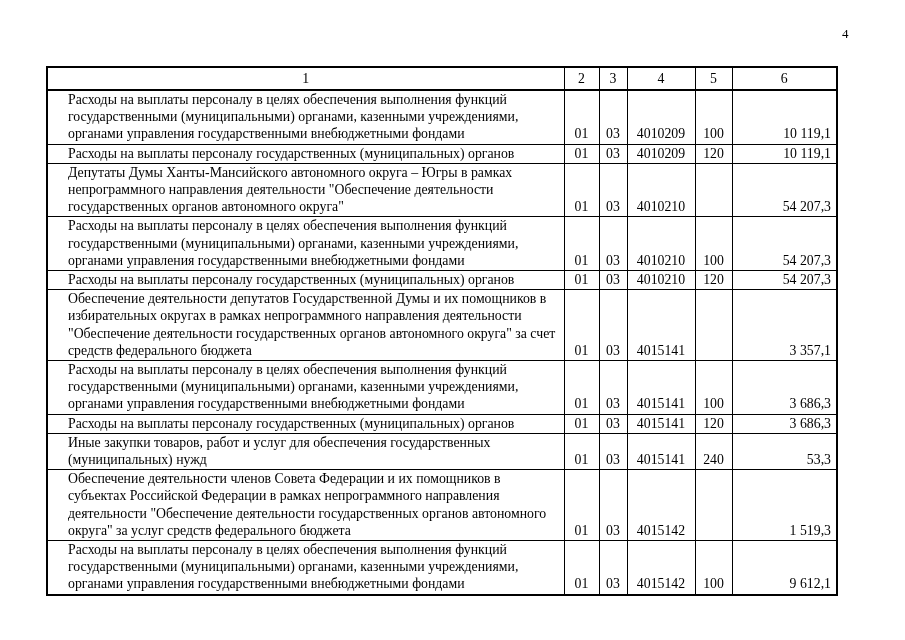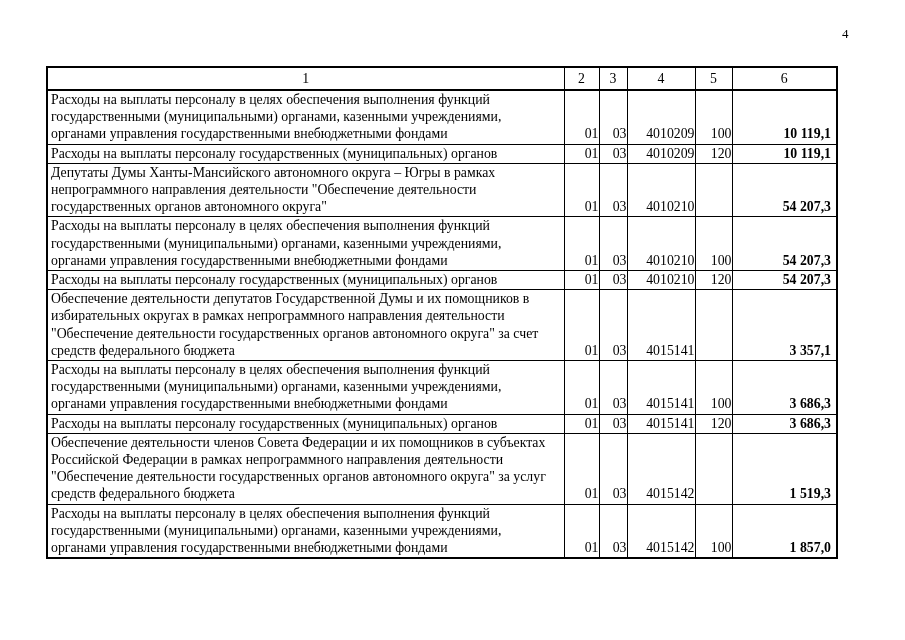--- a/index.html
+++ b/index.html
@@ -44,26 +44,26 @@
   }
   thead th {
     height: 21px;
     text-align: center;
     vertical-align: middle;
     border-bottom: 2px solid #000;
   }
   tbody td { vertical-align: bottom; padding-bottom: 1px; }
   td.name {
     text-align: left;
-    padding-left: 3px;
+    padding-left: 20px;
     padding-right: 4px;
     vertical-align: bottom;
   }
-  td.code { text-align: right; }
-  td.sum  { text-align: right; padding-right: 5px; font-weight: bold; }
+  td.code { text-align: center; }
+  td.sum  { text-align: right; padding-right: 5px; }
 </style>
 </head>
 <body>
 
 <div class="page-number">4</div>
 
 <table class="budget-table">
   <colgroup>
     <col class="c1">
       <col class="c2">
@@ -141,29 +141,37 @@
       </tr>
       <tr>
         <td class="name">Расходы на выплаты персоналу государственных (муниципальных) органов</td>
         <td class="code">01</td>
         <td class="code">03</td>
         <td class="code">4015141</td>
         <td class="code">120</td>
         <td class="sum">3 686,3</td>
       </tr>
       <tr>
+        <td class="name">Иные закупки товаров, работ и услуг для обеспечения государственных (муниципальных) нужд</td>
+        <td class="code">01</td>
+        <td class="code">03</td>
+        <td class="code">4015141</td>
+        <td class="code">240</td>
+        <td class="sum">53,3</td>
+      </tr>
+      <tr>
         <td class="name">Обеспечение деятельности членов Совета Федерации и их помощников в субъектах Российской Федерации в рамках непрограммного направления деятельности "Обеспечение деятельности государственных органов автономного округа" за услуг средств федерального бюджета</td>
         <td class="code">01</td>
         <td class="code">03</td>
         <td class="code">4015142</td>
         <td class="code"></td>
         <td class="sum">1 519,3</td>
       </tr>
       <tr>
         <td class="name">Расходы на выплаты персоналу в целях обеспечения выполнения функций государственными (муниципальными) органами, казенными учреждениями, органами управления государственными внебюджетными фондами</td>
         <td class="code">01</td>
         <td class="code">03</td>
         <td class="code">4015142</td>
         <td class="code">100</td>
-        <td class="sum">1 857,0</td>
+        <td class="sum">9 612,1</td>
       </tr>
     </tbody>
 </table>
 
 </body></html>

